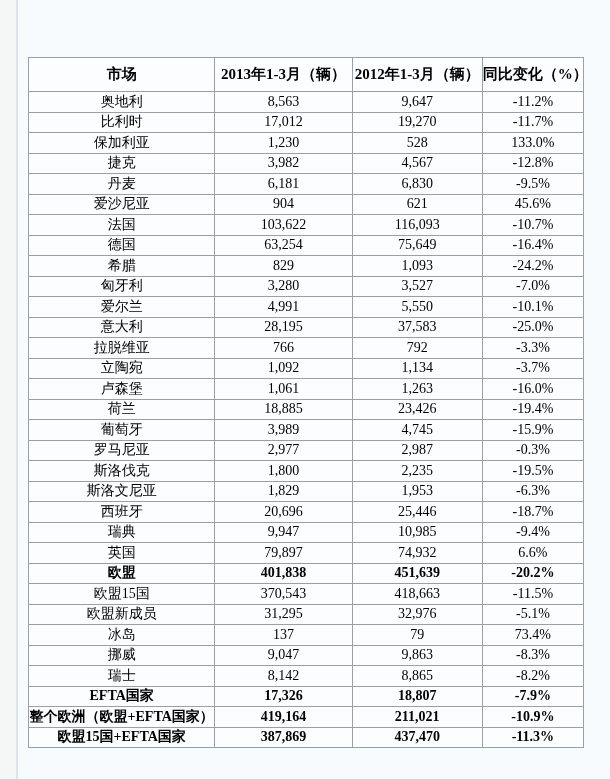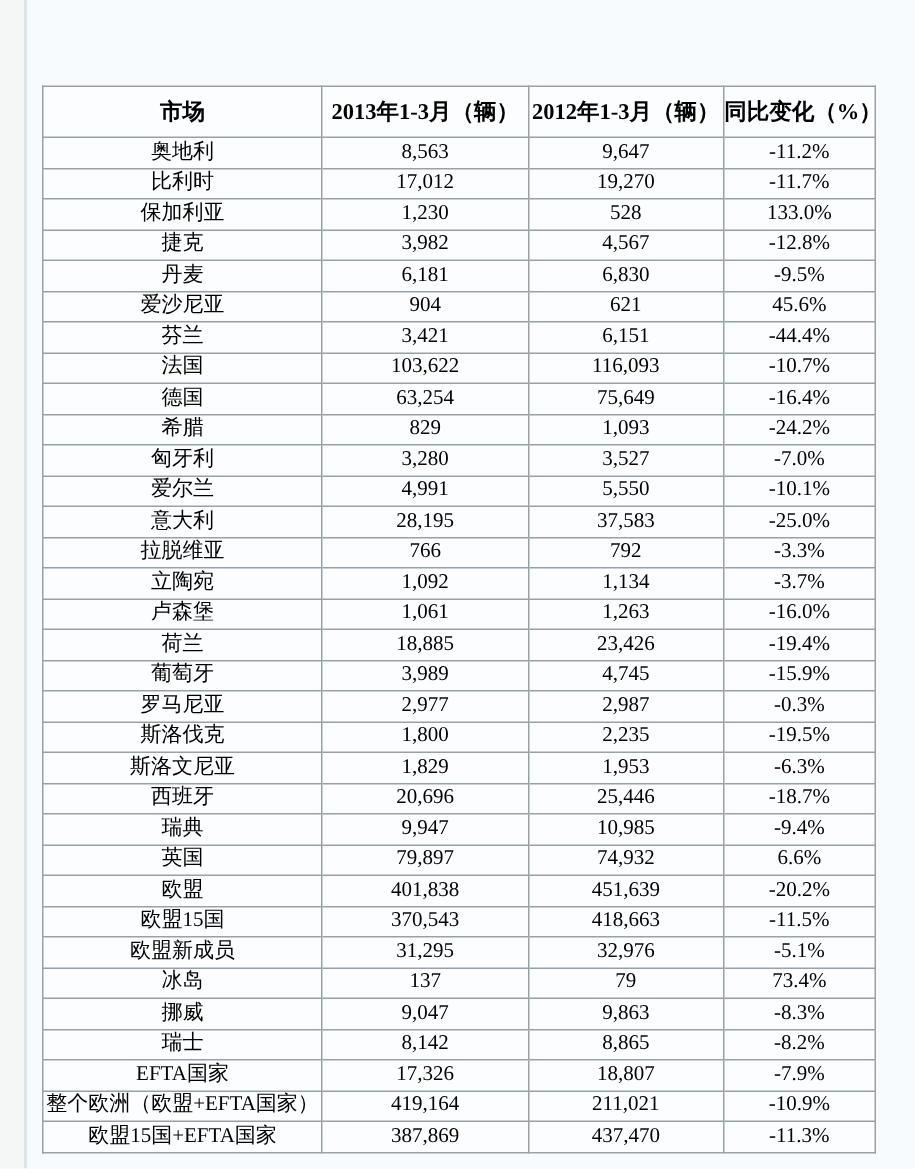--- a/index.html
+++ b/index.html
@@ -47,21 +47,21 @@
     height: 33px;
     font-size: 15px;
     font-weight: bold;
   }
   .data-table td {
     height: 19.5px;
     font-size: 14px;
     line-height: 1;
   }
   .data-table tr.bold-row td {
-    font-weight: normal;
+    font-weight: bold;
   }
 </style>
 </head>
 <body>
 
 <div class="left-strip"></div>
 <div class="v-divider"></div>
 
 <table class="data-table">
   <colgroup>
@@ -109,26 +109,20 @@
         <td>6,830</td>
         <td>-9.5%</td>
       </tr>
       <tr>
         <td>爱沙尼亚</td>
         <td>904</td>
         <td>621</td>
         <td>45.6%</td>
       </tr>
       <tr>
-        <td>芬兰</td>
-        <td>3,421</td>
-        <td>6,151</td>
-        <td>-44.4%</td>
-      </tr>
-      <tr>
         <td>法国</td>
         <td>103,622</td>
         <td>116,093</td>
         <td>-10.7%</td>
       </tr>
       <tr>
         <td>德国</td>
         <td>63,254</td>
         <td>75,649</td>
         <td>-16.4%</td>

